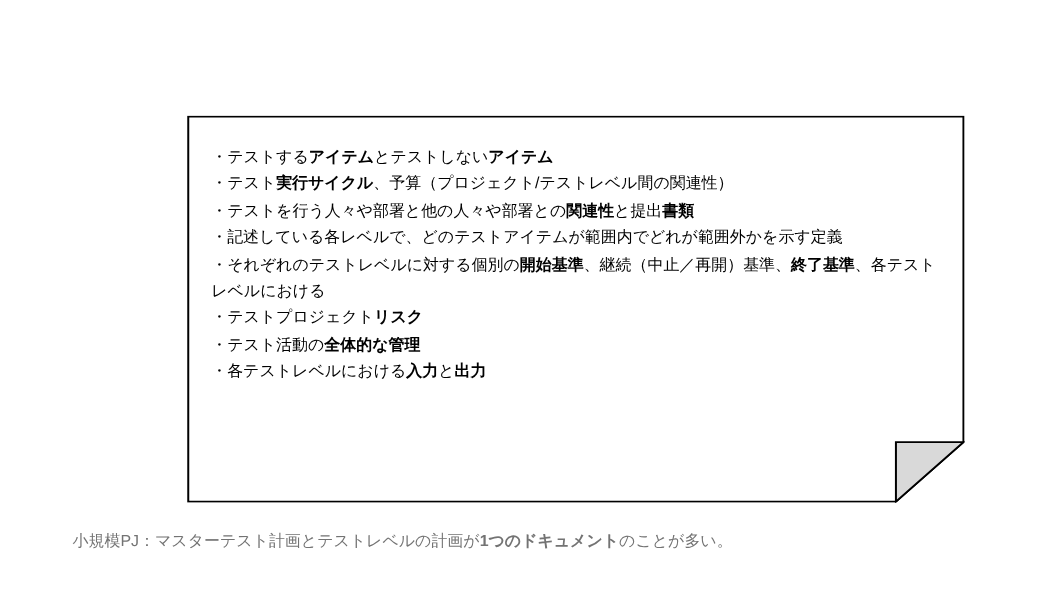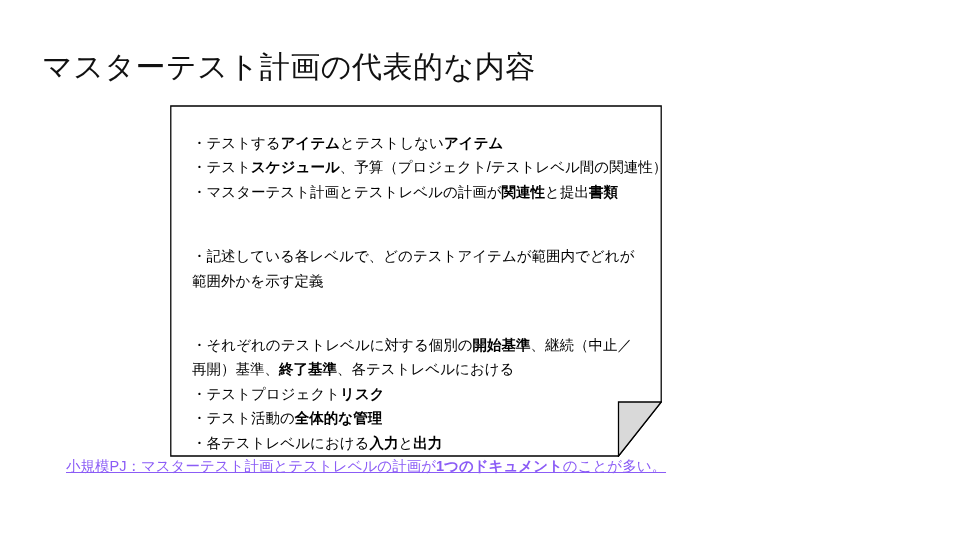--- a/index.html
+++ b/index.html
@@ -28,21 +28,21 @@
     line-height: 38px;
     letter-spacing: 0.5px;
     color: #111111;
     white-space: nowrap;
   }
   
   .note-card {
     position: absolute;
     left: 170px;
     top: 105px;
-    width: 492px;
+    width: 707px;
     height: 352px;
   }
   .note-shape {
     position: absolute;
     inset: 0;
     width: 100%;
     height: 100%;
     display: block;
   }
   .note-body {
@@ -52,53 +52,50 @@
     right: 18px;
     font-size: 14.5px;
     line-height: 24.4px;
     color: #000000;
   }
   .line {
     white-space: nowrap;
   }
   .line.wrap {
     white-space: normal;
-    margin-top: 40px;
   }
   .b {
     font-weight: bold;
   }
   .footnote {
     position: absolute;
     left: 66px;
-    top: 456px;
+    top: 482px;
     font-size: 14.5px;
     line-height: 20px;
-    color: #8b5cf6;
+    color: #737373;
     white-space: nowrap;
-    text-decoration: underline;
   }
 </style>
 </head>
 <body>
 
 <div class="slide">
 
-  <div class="slide-title">マスターテスト計画の代表的な内容</div>
 
   <div class="note-card">
     <svg class="note-shape" viewBox="0 0 622 352" preserveAspectRatio="none">
       <path d="M1,1 L621,1 L621,297 L567,351 L1,351 Z" fill="#ffffff" stroke="#000000" stroke-width="1.6"></path>
       <path d="M621,297 L567,351 L567,297 Z" fill="#d9d9d9" stroke="#000000" stroke-width="1.6"></path>
     </svg>
 
     <div class="note-body">
         <div class="line"><span>・テストする</span><span class="b">アイテム</span><span>とテストしない</span><span class="b">アイテム</span></div>
-        <div class="line"><span>・テスト</span><span class="b">スケジュール</span><span>、予算（プロジェクト/テストレベル間の関連性）</span></div>
-        <div class="line"><span>・マスターテスト計画とテストレベルの計画が</span><span class="b">関連性</span><span>と提出</span><span class="b">書類</span></div>
+        <div class="line"><span>・テスト</span><span class="b">実行サイクル</span><span>、予算（プロジェクト/テストレベル間の関連性）</span></div>
+        <div class="line"><span>・テストを行う人々や部署と他の人々や部署との</span><span class="b">関連性</span><span>と提出</span><span class="b">書類</span></div>
         <div class="line wrap"><span>・記述している各レベルで、どのテストアイテムが範囲内でどれが範囲外かを示す定義</span></div>
         <div class="line wrap"><span>・それぞれのテストレベルに対する個別の</span><span class="b">開始基準</span><span>、継続（中止／再開）基準、</span><span class="b">終了基準</span><span>、各テストレベルにおける</span></div>
         <div class="line"><span>・テストプロジェクト</span><span class="b">リスク</span></div>
         <div class="line"><span>・テスト活動の</span><span class="b">全体的な管理</span></div>
         <div class="line"><span>・各テストレベルにおける</span><span class="b">入力</span><span>と</span><span class="b">出力</span></div>
       </div>
   </div>
 
   <div class="footnote"><span>小規模PJ：マスターテスト計画とテストレベルの計画が</span><span class="b">1つのドキュメント</span><span>のことが多い。</span></div>
 

